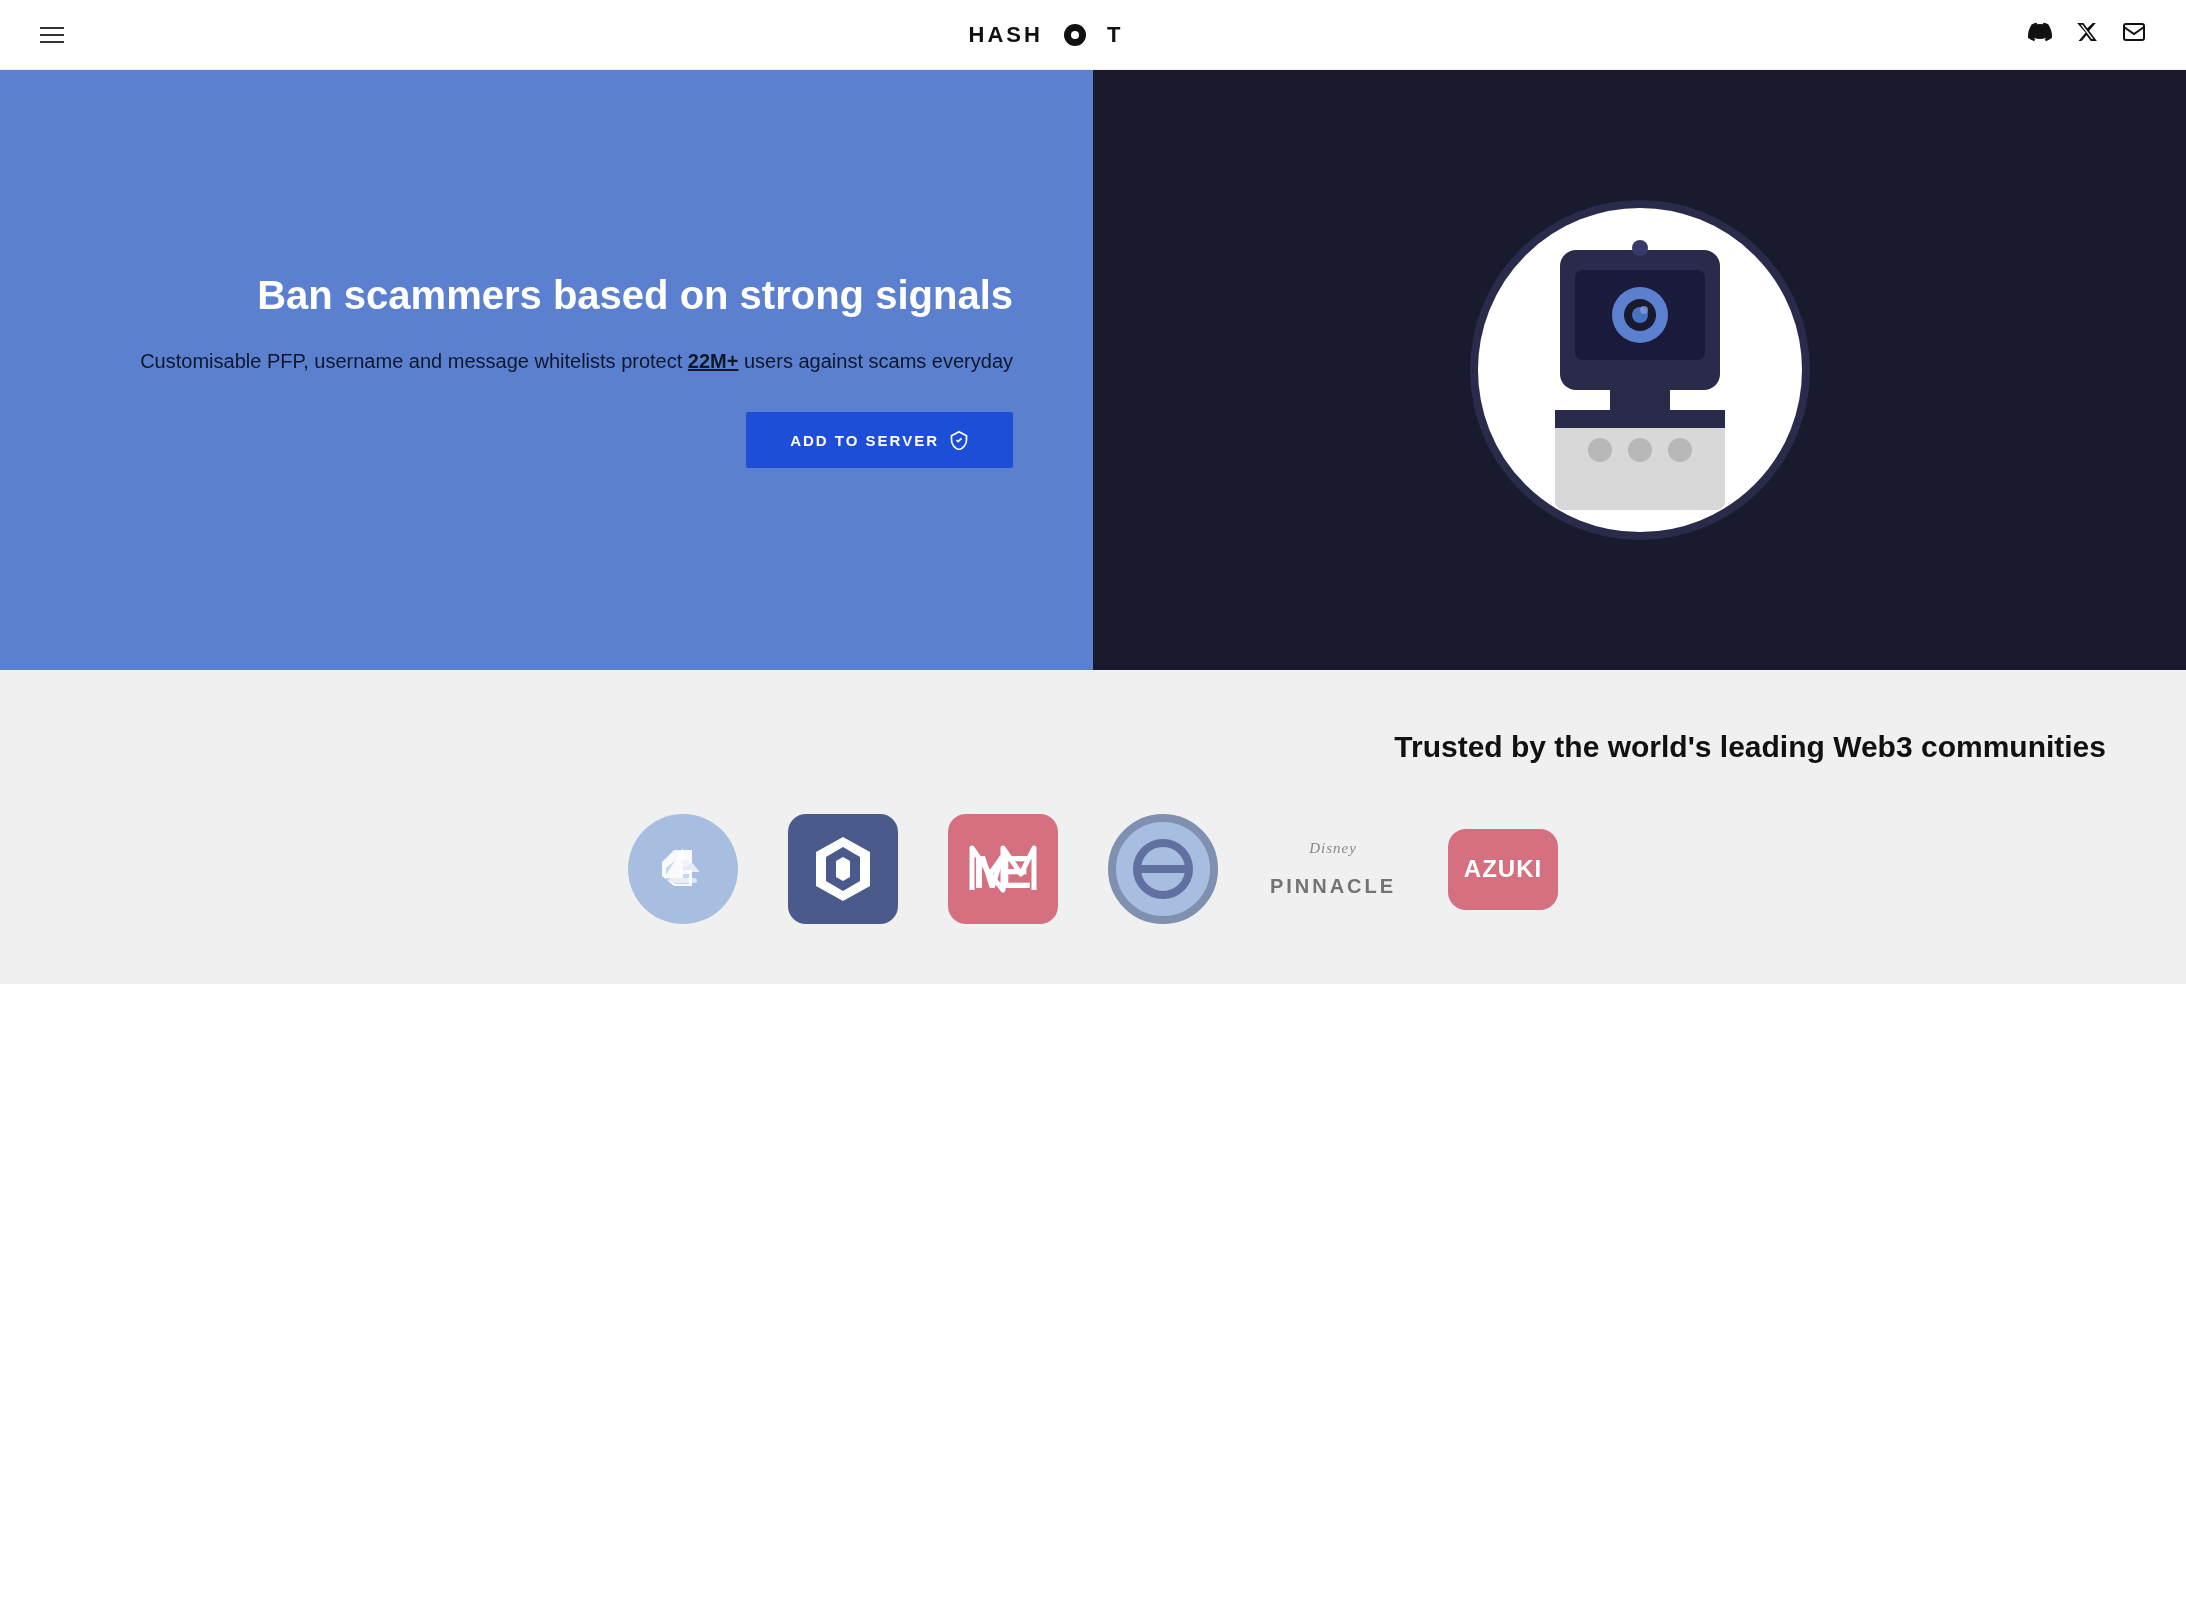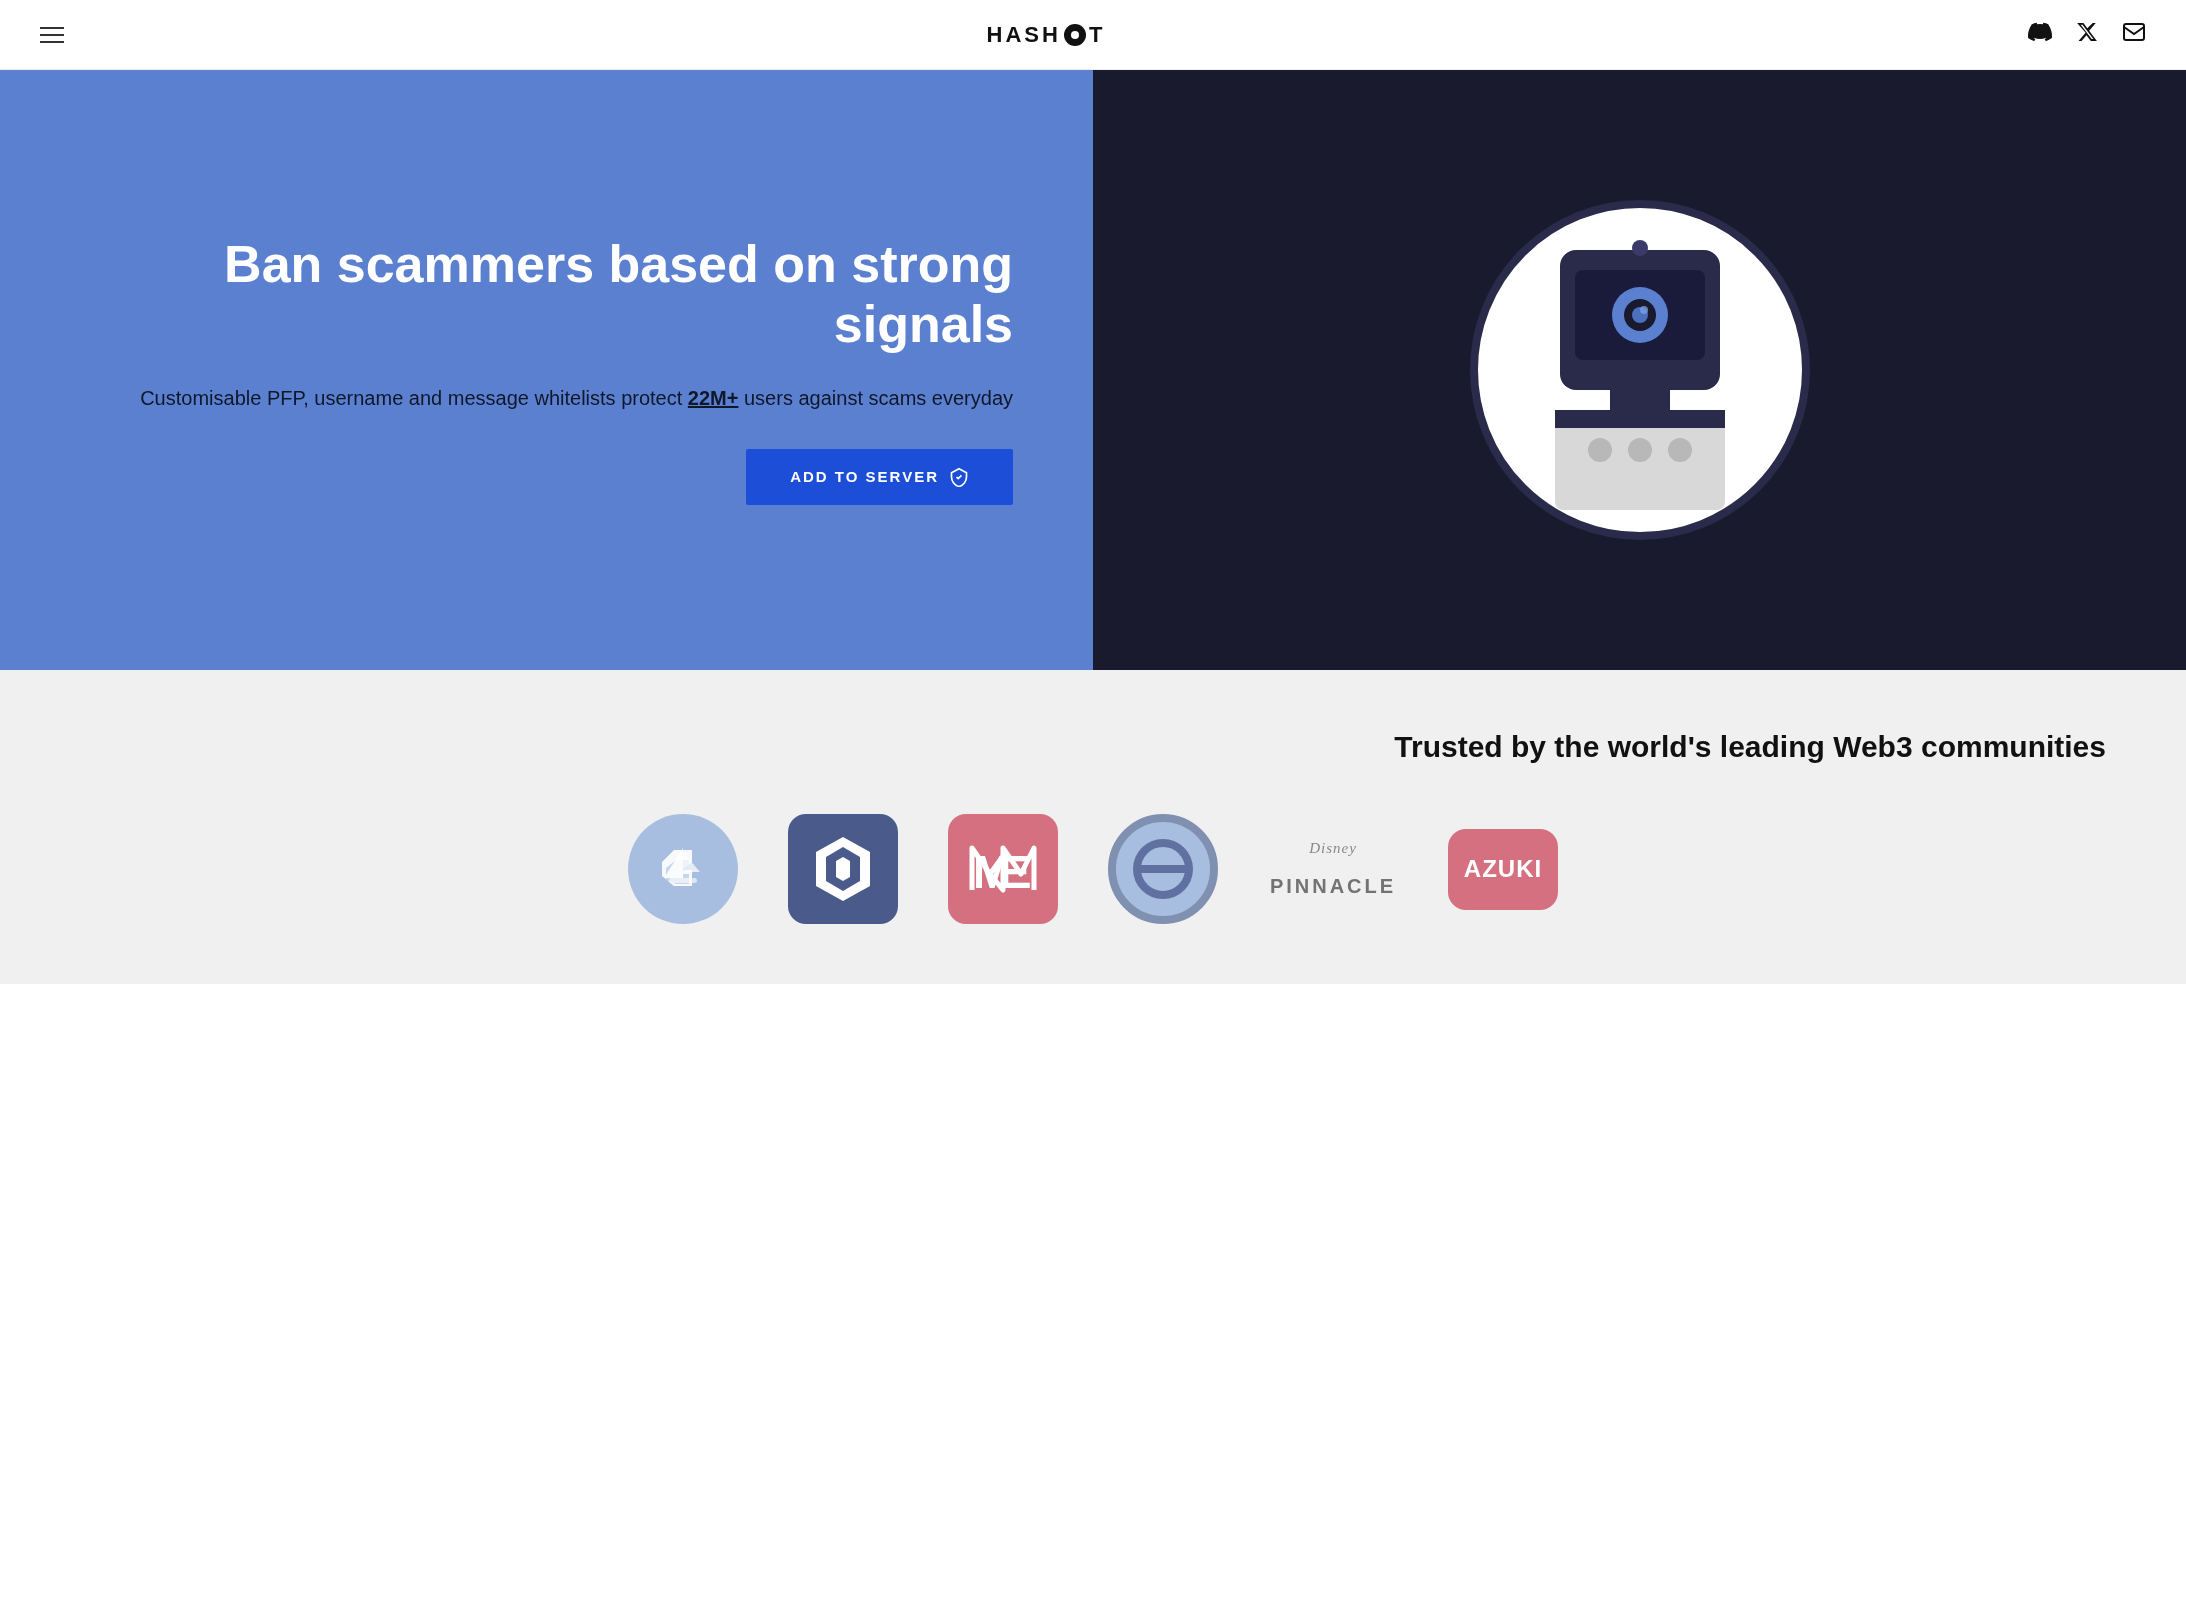--- a/index.html
+++ b/index.html
@@ -19,21 +19,21 @@
     .hamburger { display: flex; flex-direction: column; gap: 5px; cursor: pointer; }
     .hamburger span { width: 24px; height: 2px; background: #333; display: block; }
     .nav-logo {
       font-size: 22px;
       font-weight: 800;
       letter-spacing: 3px;
       color: #111;
       text-transform: uppercase;
       display: flex;
       align-items: center;
-      gap: 2px;
+      gap: 20px;
     }
     .nav-logo .robot-face {
       width: 22px; height: 22px;
       background: #111;
       border-radius: 50%;
       display: inline-flex;
       align-items: center;
       justify-content: center;
       margin: 0 1px;
     }
@@ -54,21 +54,21 @@
     .hero-left {
       background: #5b80d0;
       width: 50%;
       display: flex;
       flex-direction: column;
       justify-content: center;
       align-items: flex-start;
       padding: 60px 80px;
     }
     .hero-headline {
-      font-size: 52px;
+      font-size: 40px;
       font-weight: 800;
       color: #fff;
       line-height: 1.15;
       text-align: right;
       margin-bottom: 28px;
       width: 100%;
     }
     .hero-subtext {
       font-size: 20px;
       color: #0f172a;

